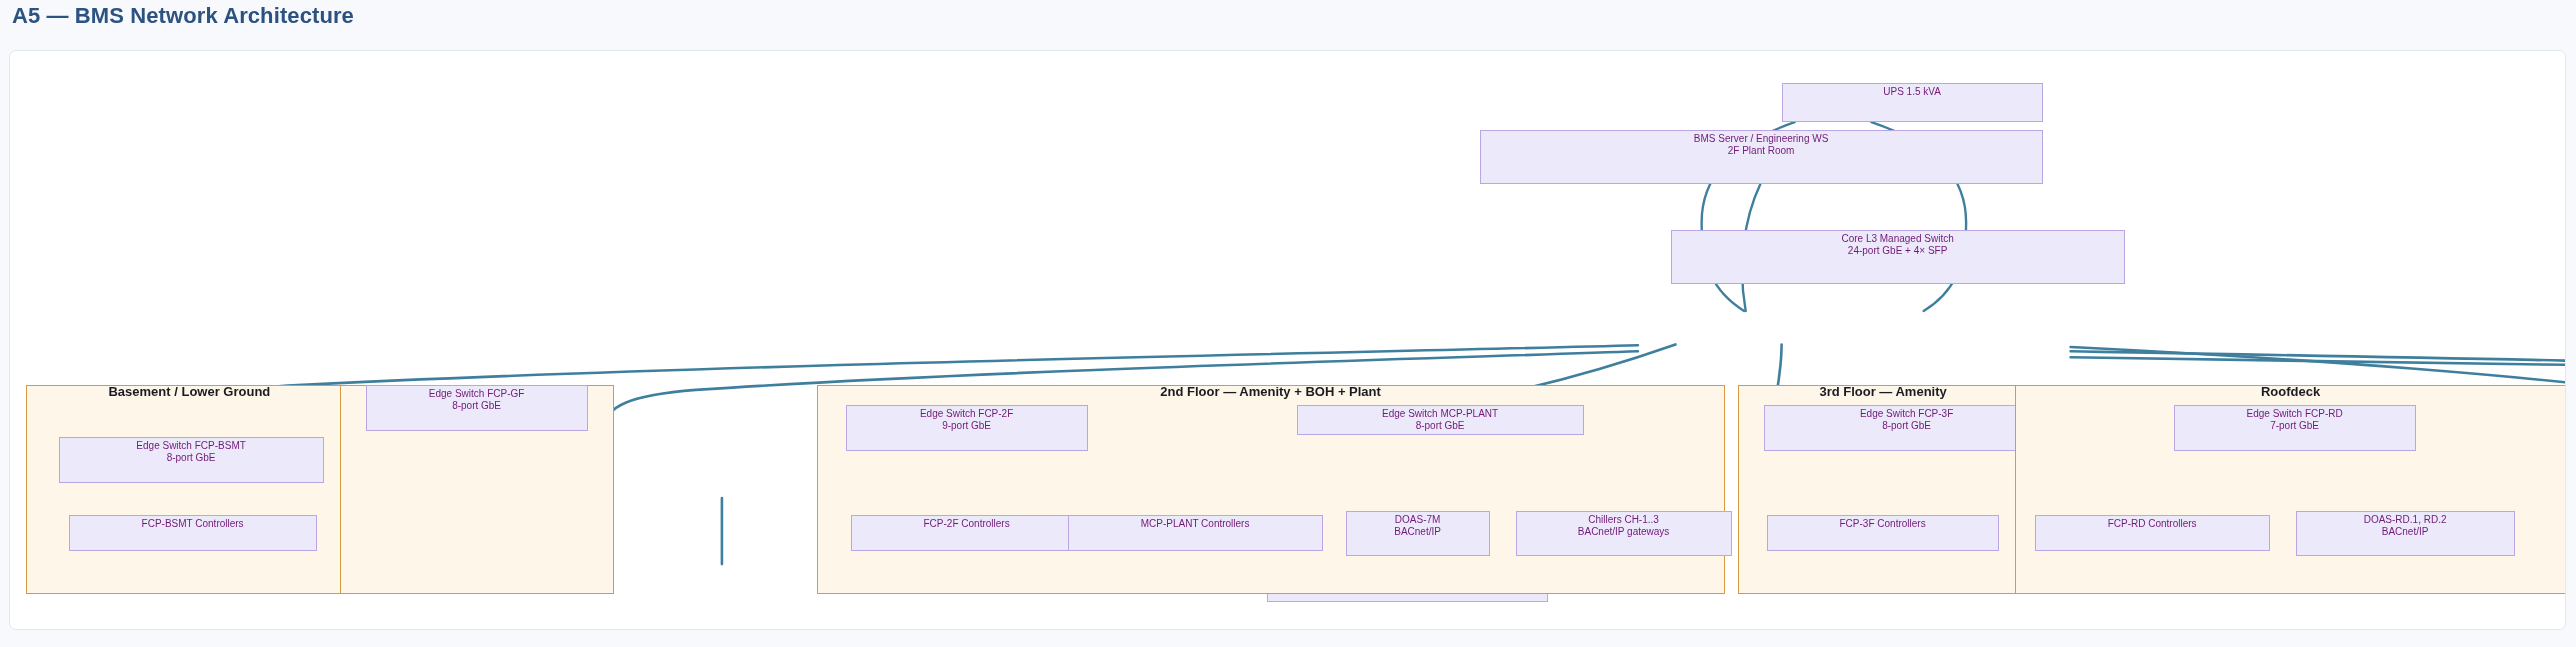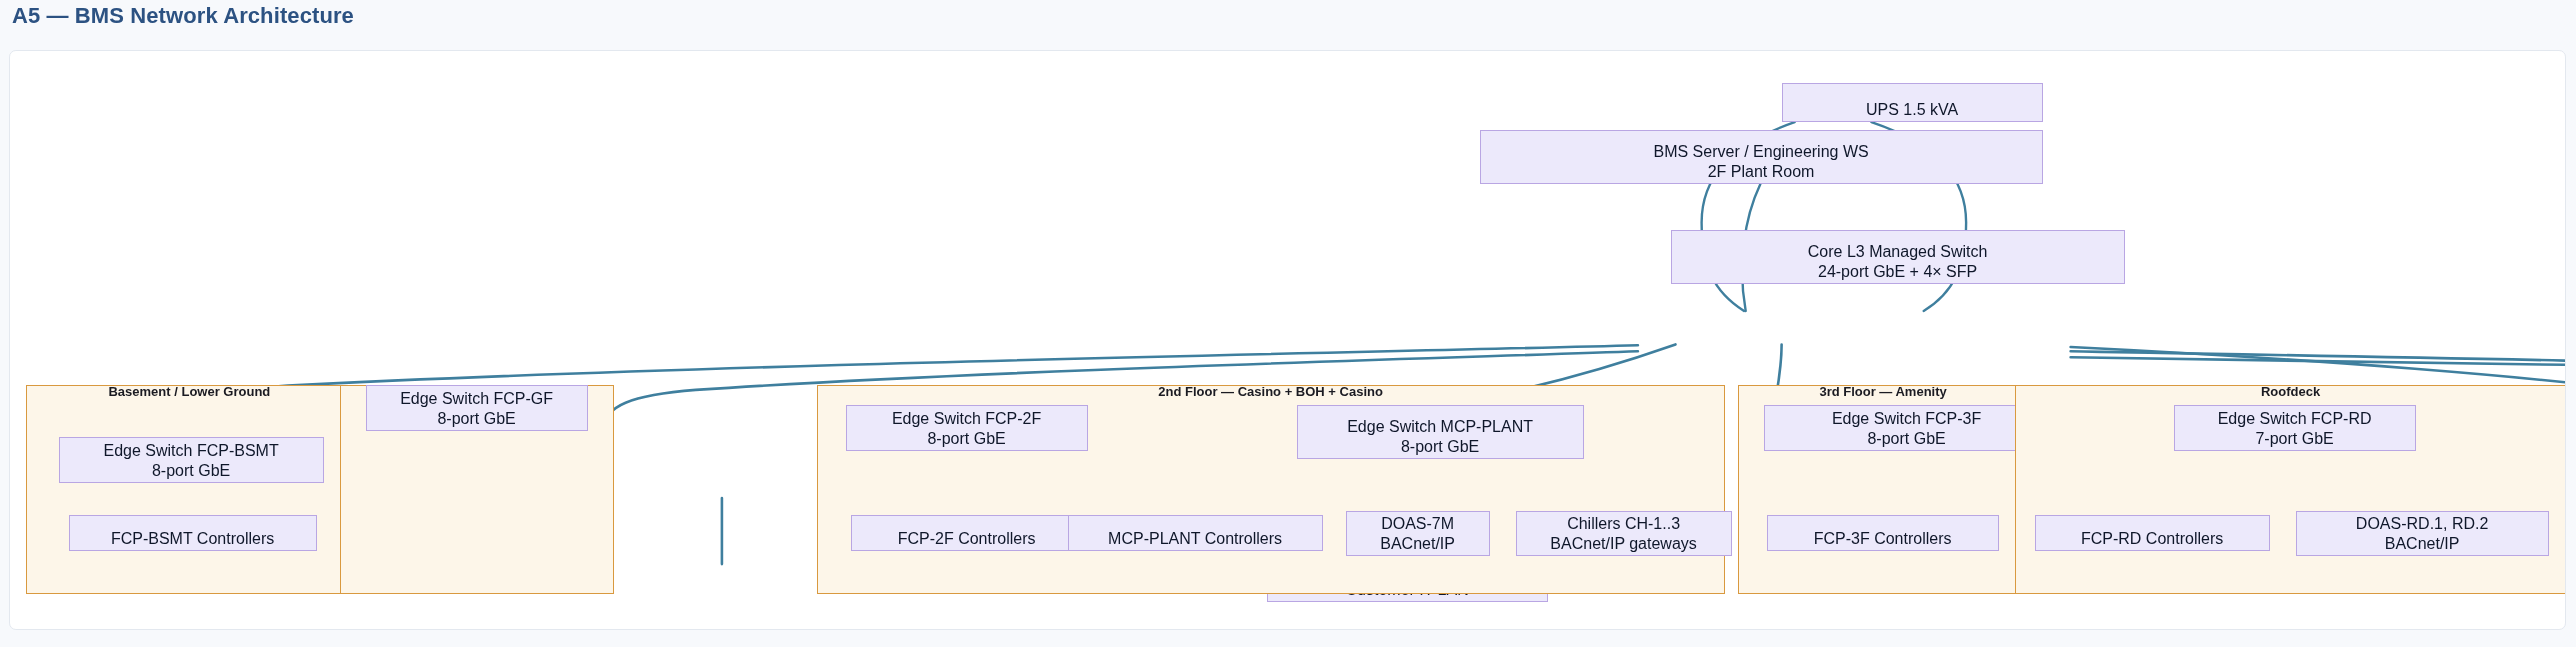--- a/index.html
+++ b/index.html
@@ -67,25 +67,25 @@
     font-weight: bold;
     color: #1b1b22;
     white-space: nowrap;
   }
   .node {
     position: absolute;
     background: #ece9fb;
     border: 1.4px solid #b9a6e3;
     box-sizing: border-box;
     display: flex;
-    align-items: flex-end;
+    align-items: flex-start;
     justify-content: center;
     text-align: center;
-    font-size: 16px;
-    color: #0f172a;
+    font-size: 10px;
+    color: #701a75;
     line-height: 1.22;
     padding: 1.7px 6.9px;
     white-space: pre-line;
   }
   .node.free { background: #ece9fb; }
 </style>
 </head>
 <body>
 
 <div id="page">
@@ -172,30 +172,30 @@
 
     <div class="cluster" style="left: 330px; top: 334px; width: 274px; height: 209px;">
       <div class="cluster-title">Ground Floor — BOH</div>
     </div>
     <div class="node" style="left: 356px; top: 334px; width: 222px; height: 46px;">
       <span>Edge Switch FCP-GF
 8-port GbE</span>
     </div>
 
     <div class="cluster" style="left: 807px; top: 334px; width: 908px; height: 209px;">
-      <div class="cluster-title">2nd Floor — Casino + BOH + Casino</div>
+      <div class="cluster-title">2nd Floor — Amenity + BOH + Plant</div>
     </div>
     <div class="node" style="left: 836px; top: 354px; width: 242px; height: 46px;">
       <span>Edge Switch FCP-2F
-8-port GbE</span>
+9-port GbE</span>
     </div>
     <div class="node" style="left: 841px; top: 464px; width: 232px; height: 36px;">
       <span>FCP-2F Controllers</span>
     </div>
-    <div class="node" style="left: 1287px; top: 354px; width: 287px; height: 54px;">
+    <div class="node" style="left: 1287px; top: 354px; width: 287px; height: 30px;">
       <span>Edge Switch MCP-PLANT
 8-port GbE</span>
     </div>
     <div class="node" style="left: 1058px; top: 464px; width: 255px; height: 36px;">
       <span>MCP-PLANT Controllers</span>
     </div>
     <div class="node" style="left: 1336px; top: 460px; width: 144px; height: 45px;">
       <span>DOAS-7M
 BACnet/IP</span>
     </div>
@@ -218,20 +218,20 @@
     <div class="cluster" style="left: 2005px; top: 334px; width: 552px; height: 209px;">
       <div class="cluster-title">Roofdeck</div>
     </div>
     <div class="node" style="left: 2164px; top: 354px; width: 242px; height: 46px;">
       <span>Edge Switch FCP-RD
 7-port GbE</span>
     </div>
     <div class="node" style="left: 2025px; top: 464px; width: 235px; height: 36px;">
       <span>FCP-RD Controllers</span>
     </div>
-    <div class="node" style="left: 2286px; top: 460px; width: 253px; height: 45px;">
+    <div class="node" style="left: 2286px; top: 460px; width: 219px; height: 45px;">
       <span>DOAS-RD.1, RD.2
 BACnet/IP</span>
     </div>
 
   </div>
 </div>
 
 
 </body></html>

